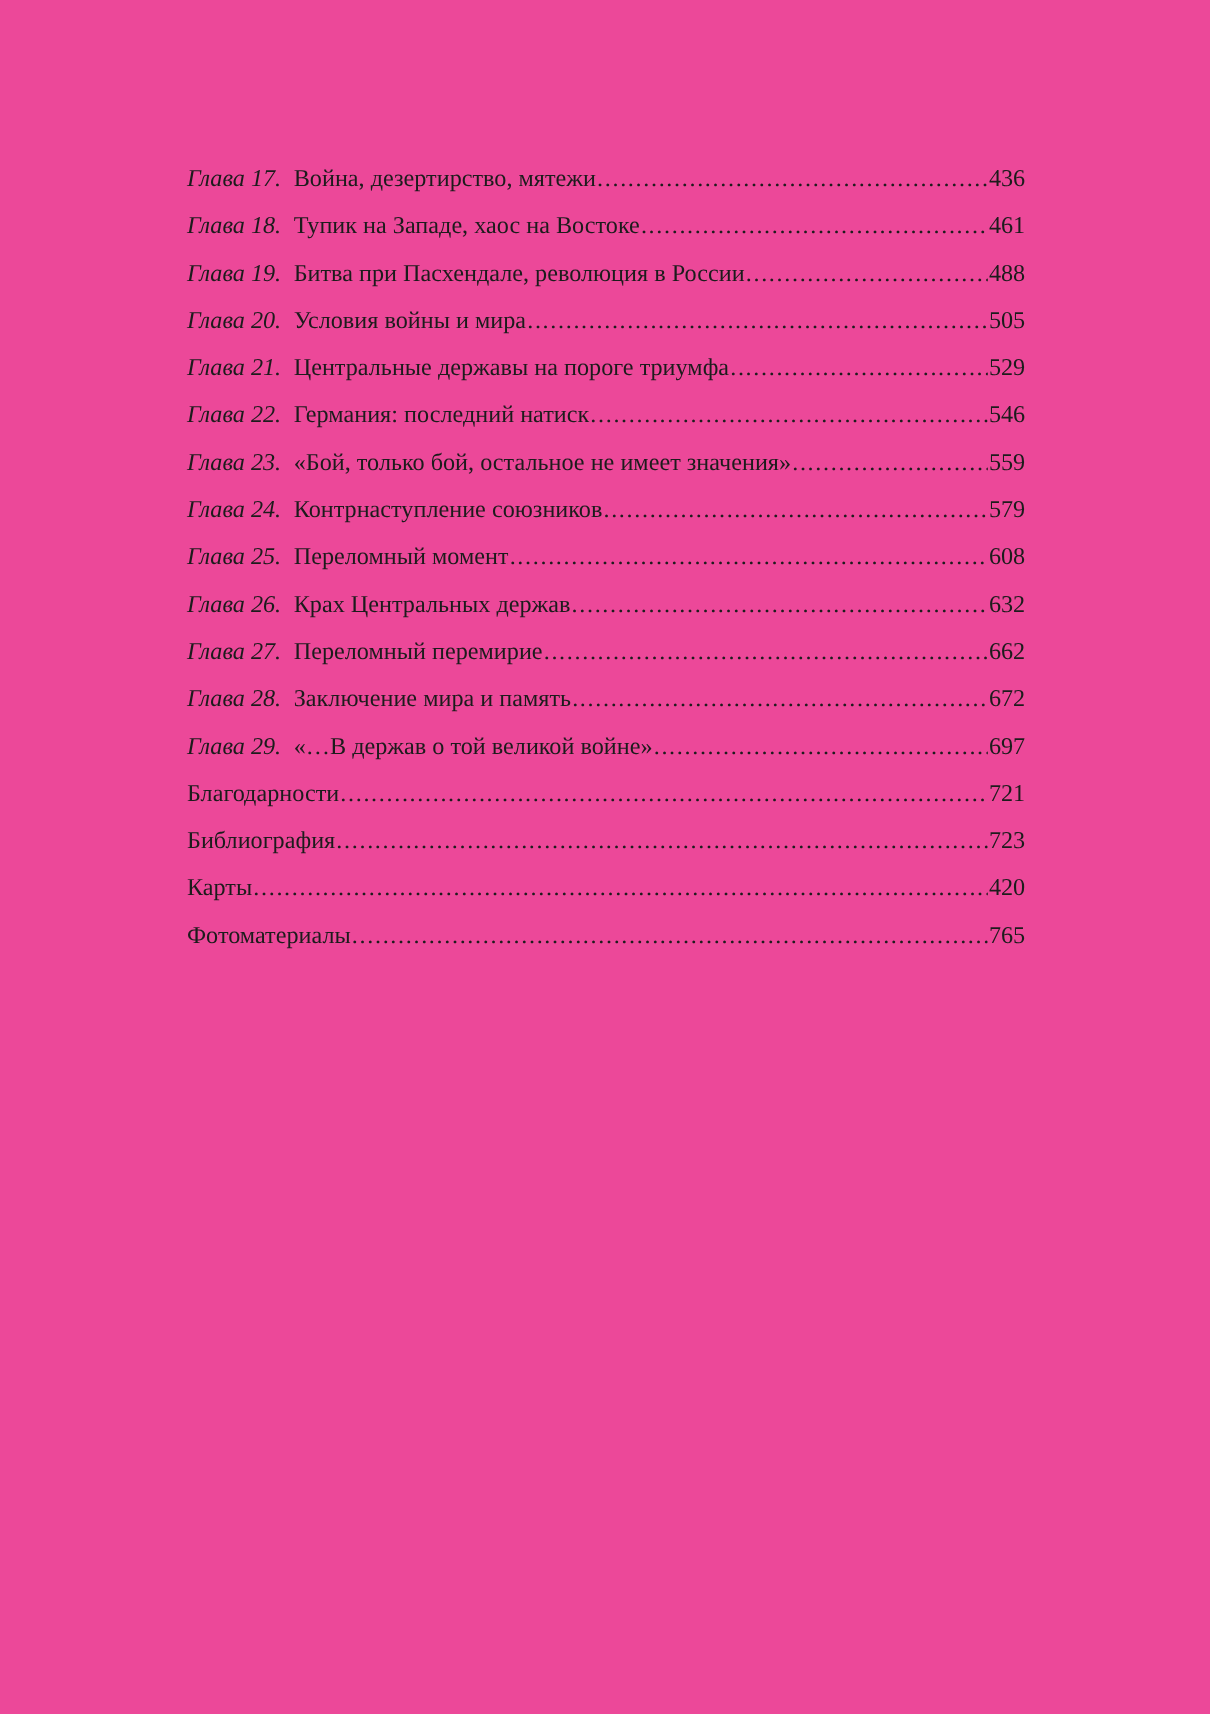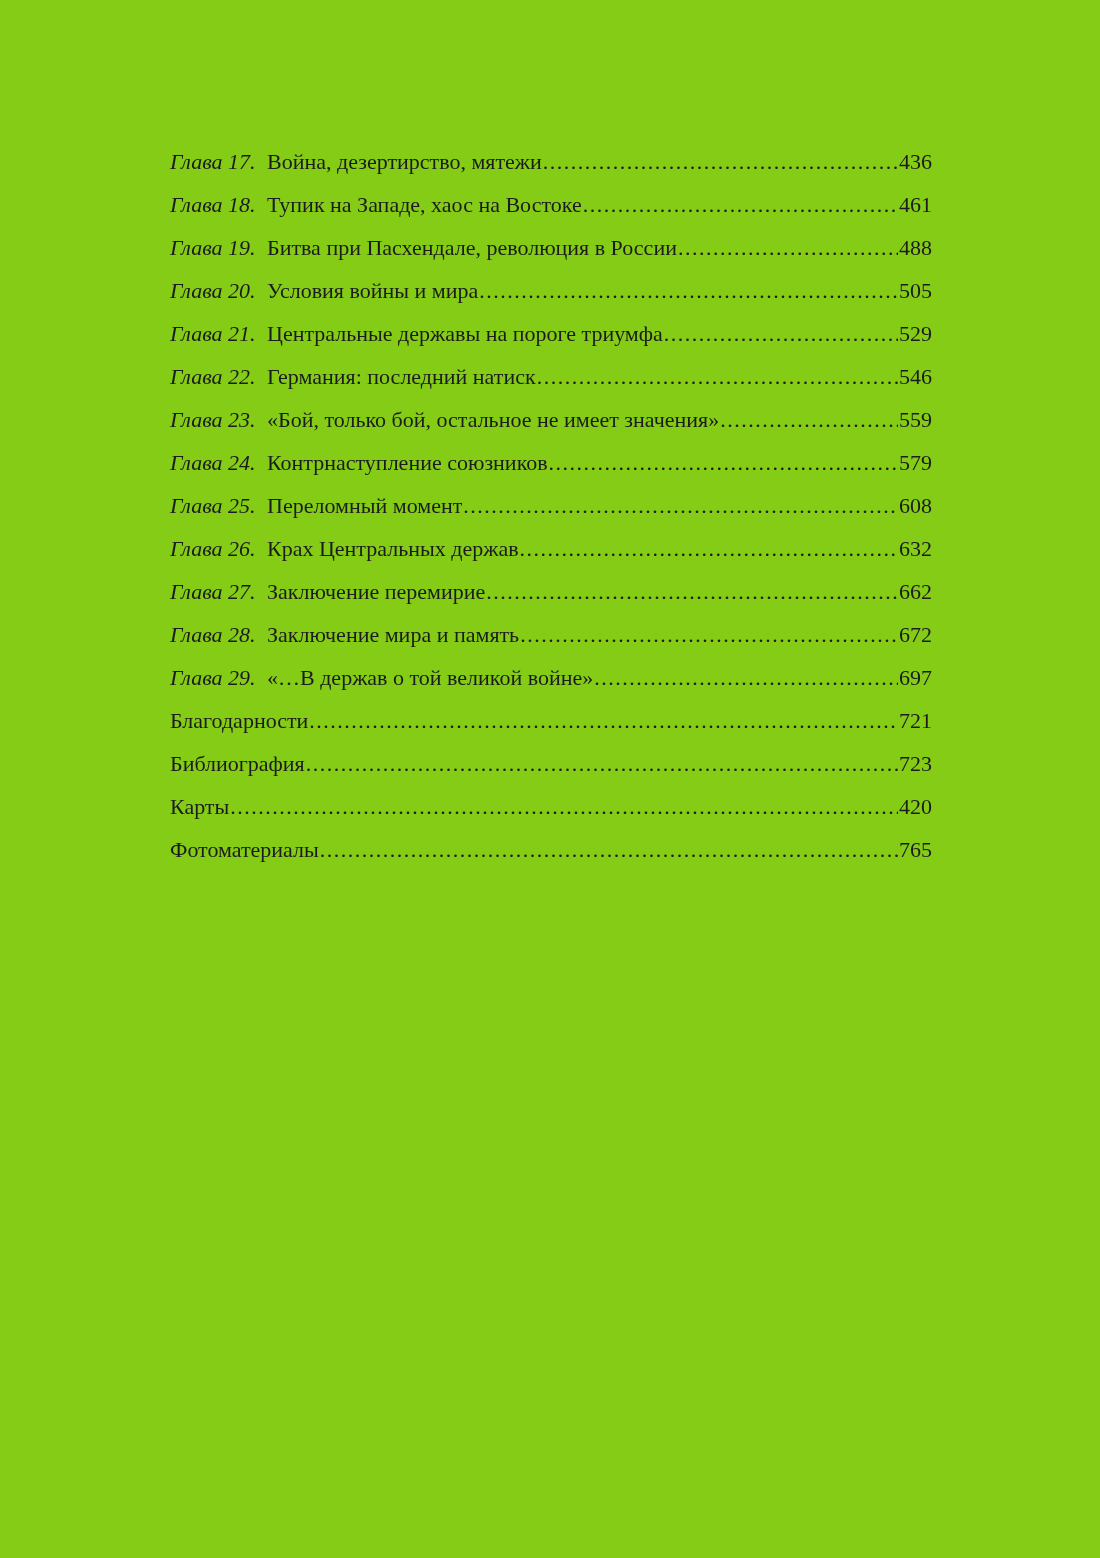--- a/index.html
+++ b/index.html
@@ -4,21 +4,21 @@
 <style>
   html, body {
     margin: 0;
     padding: 0;
     background: #ffffff;
   }
   .page {
     position: relative;
     width: 1100px;
     height: 1558px;
-    background: #84cc16;
+    background: #ec4899;
     font-family: "Liberation Serif", serif;
     color: #1c1c1c;
     overflow: hidden;
     box-sizing: border-box;
   }
   .toc {
     position: absolute;
     top: 140px;
     left: 170px;
     width: 762px;
@@ -126,21 +126,21 @@
 
   <div class="toc-entry">
     <span class="entry-label">Глава 26.</span>
     <span class="entry-title">Крах Центральных держав</span>
     <span class="entry-dots"></span>
     <span class="entry-page">632</span>
   </div>
 
   <div class="toc-entry">
     <span class="entry-label">Глава 27.</span>
-    <span class="entry-title">Заключение перемирие</span>
+    <span class="entry-title">Переломный перемирие</span>
     <span class="entry-dots"></span>
     <span class="entry-page">662</span>
   </div>
 
   <div class="toc-entry">
     <span class="entry-label">Глава 28.</span>
     <span class="entry-title">Заключение мира и память</span>
     <span class="entry-dots"></span>
     <span class="entry-page">672</span>
   </div>

